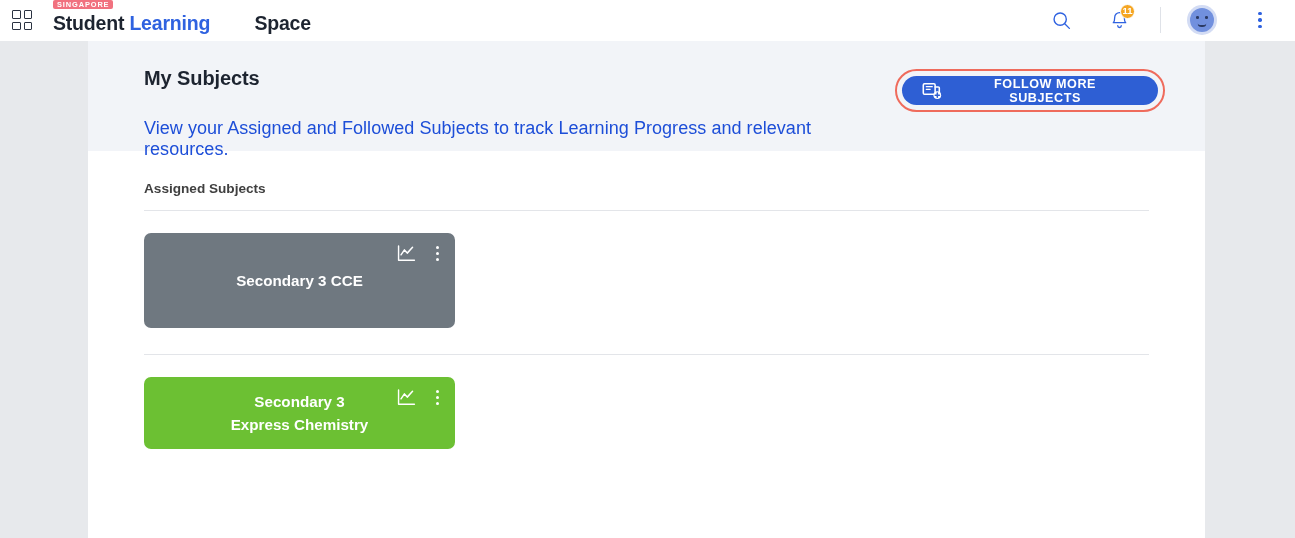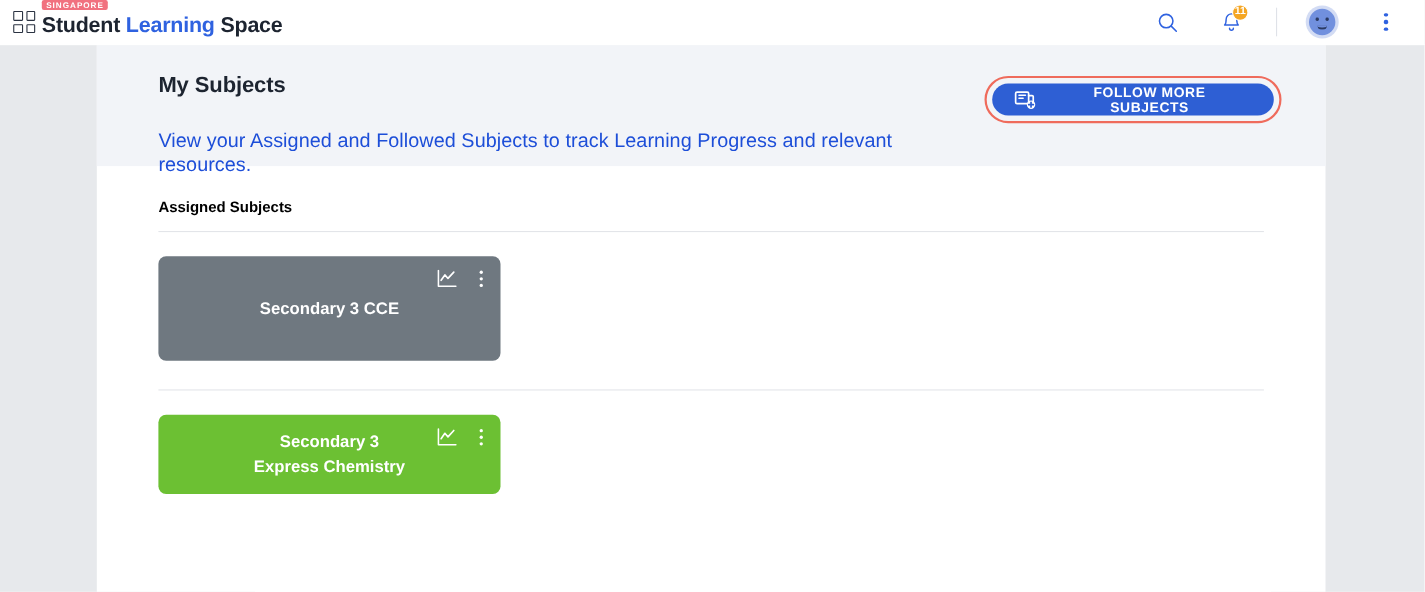--- a/index.html
+++ b/index.html
@@ -26,21 +26,21 @@
     display: flex;
     align-items: center;
     justify-content: space-between;
     padding: 0 14px 0 8px;
     border-bottom: 1px solid #ffffff;
   }
 
   .brand {
     display: flex;
     align-items: center;
-    gap: 6px;
+    gap: 21px;
     position: relative;
     justify-content: flex-end;
   }
 
   .grid-icon {
     width: 20px;
     height: 20px;
     display: grid;
     grid-template-columns: 1fr 1fr;
     grid-template-rows: 1fr 1fr;
@@ -56,21 +56,21 @@
   .brand-text {
     position: relative;
     font-size: 19.5px;
     font-weight: bold;
     letter-spacing: -0.2px;
     color: #1d2430;
     white-space: nowrap;
     padding-top: 6px;
   }
   .brand-text .w-learning { color: #2f62e0; }
-  .brand-text .w-space { color: #1d2430; }
+  .brand-text .w-space { color: #1d2430; margin-left: 39px; }
 
   .sg-badge {
     position: absolute;
     top: -6px;
     left: 0px;
     background: #f1717f;
     color: #ffffff;
     font-size: 7.4px;
     font-weight: bold;
     letter-spacing: 0.9px;
@@ -221,21 +221,21 @@
     font-family: "Liberation Sans", sans-serif;
   }
 
   .panel-body {
     padding: 30px 56px 0 56px;
   }
 
   .section-title {
     font-size: 13.6px;
     font-weight: bold;
-    color: #000000;
+    color: #404040;
   }
   .section-rule {
     margin-top: 14px;
     height: 1px;
     background: #e3e5e9;
   }
 
   .card-row {
     display: flex;
     gap: 16px;

